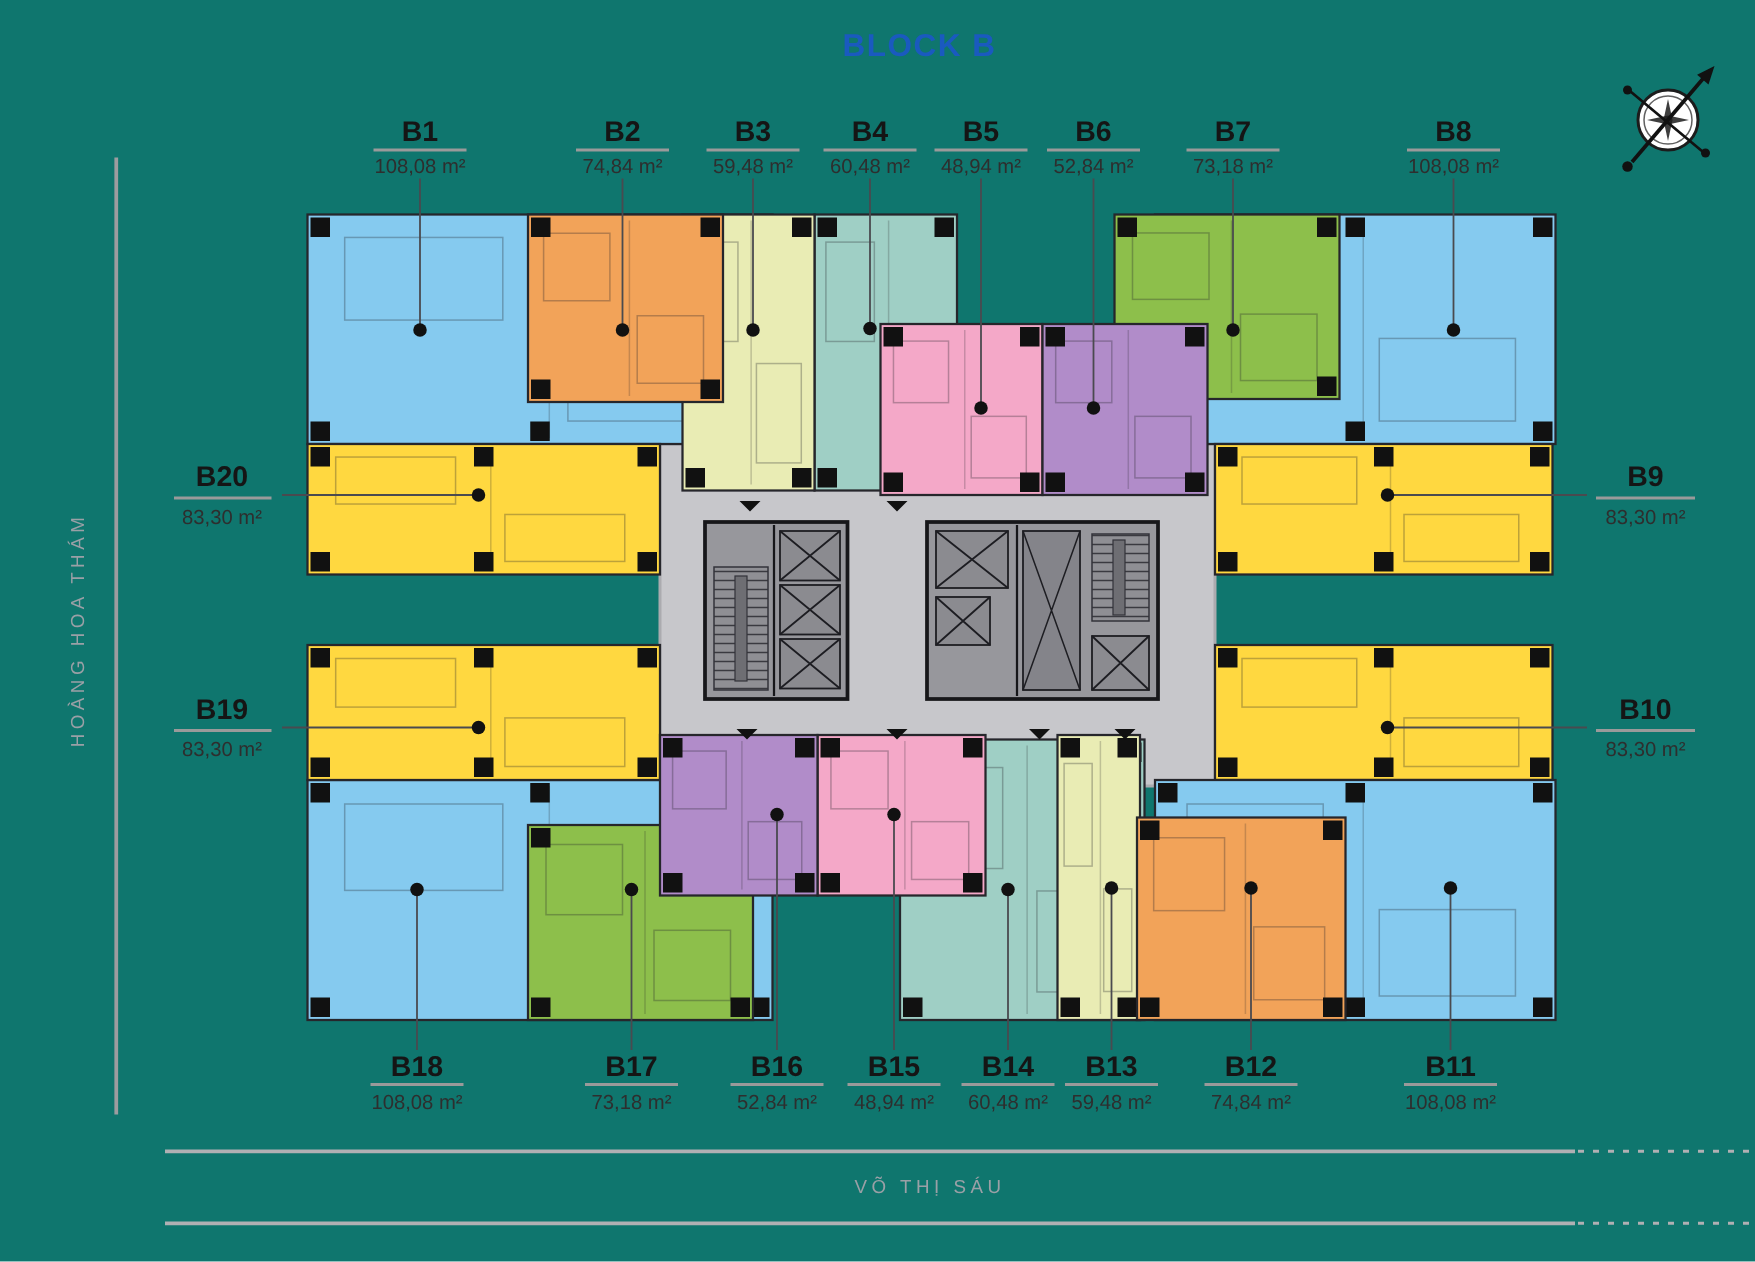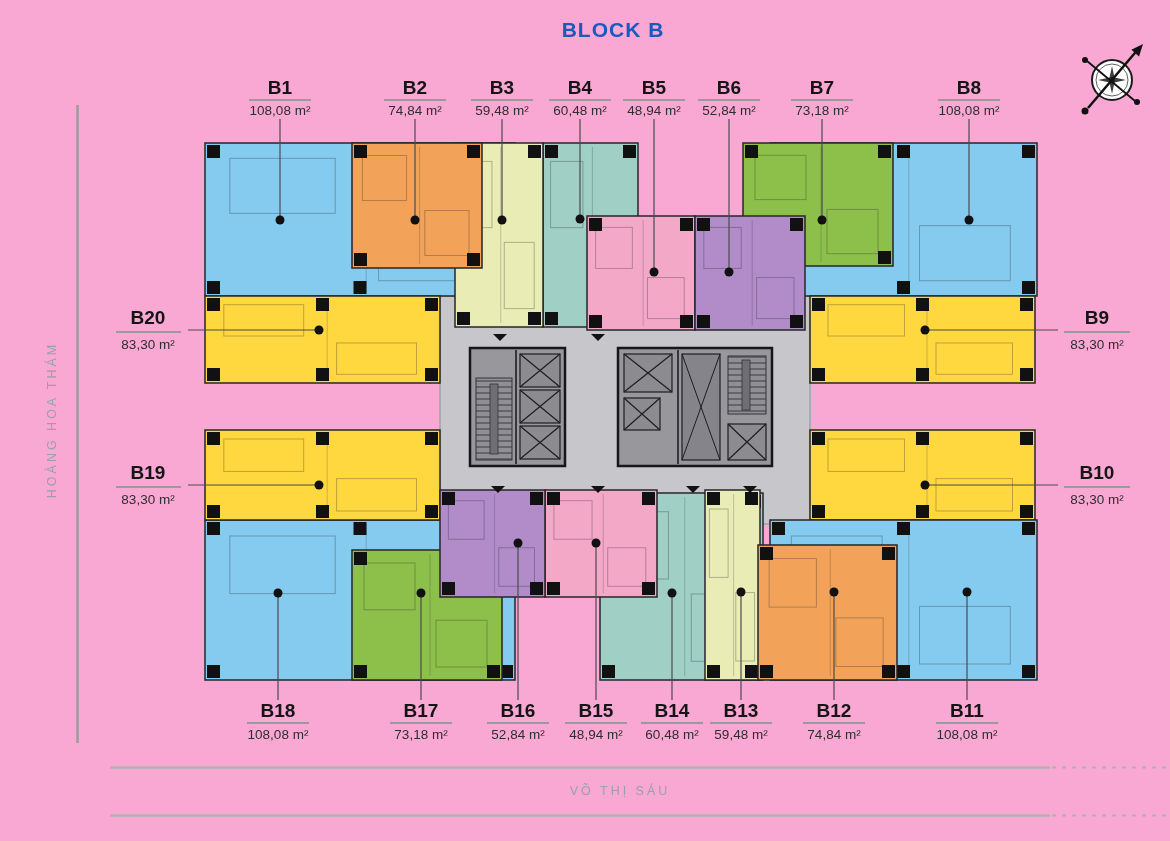--- a/index.html
+++ b/index.html
@@ -1,17 +1,17 @@
 <!DOCTYPE html>
 <html><head>
 <meta charset="utf-8">
 <style>
   html,body{margin:0;padding:0;background:#ffffff;}
   body{width:1170px;height:841px;font-family:"Liberation Sans","DejaVu Sans",sans-serif;}
-  .stage{position:relative;width:1170px;height:841px;background:#f9a8d4;overflow:hidden;}
+  .stage{position:relative;width:1170px;height:841px;background:#0f766e;overflow:hidden;}
   svg{position:absolute;left:0;top:0;}
   text{font-family:"Liberation Sans","DejaVu Sans",sans-serif;}
   .title-text{font-size:21px;font-weight:bold;letter-spacing:1px;}
   .uid{font-size:19px;font-weight:bold;fill:#151515;}
   .uarea{font-size:13.5px;fill:#2e2e2e;}
   .street{font-size:12.5px;fill:#9aa0a6;letter-spacing:3px;}
 </style>
 </head>
 <body>
 

